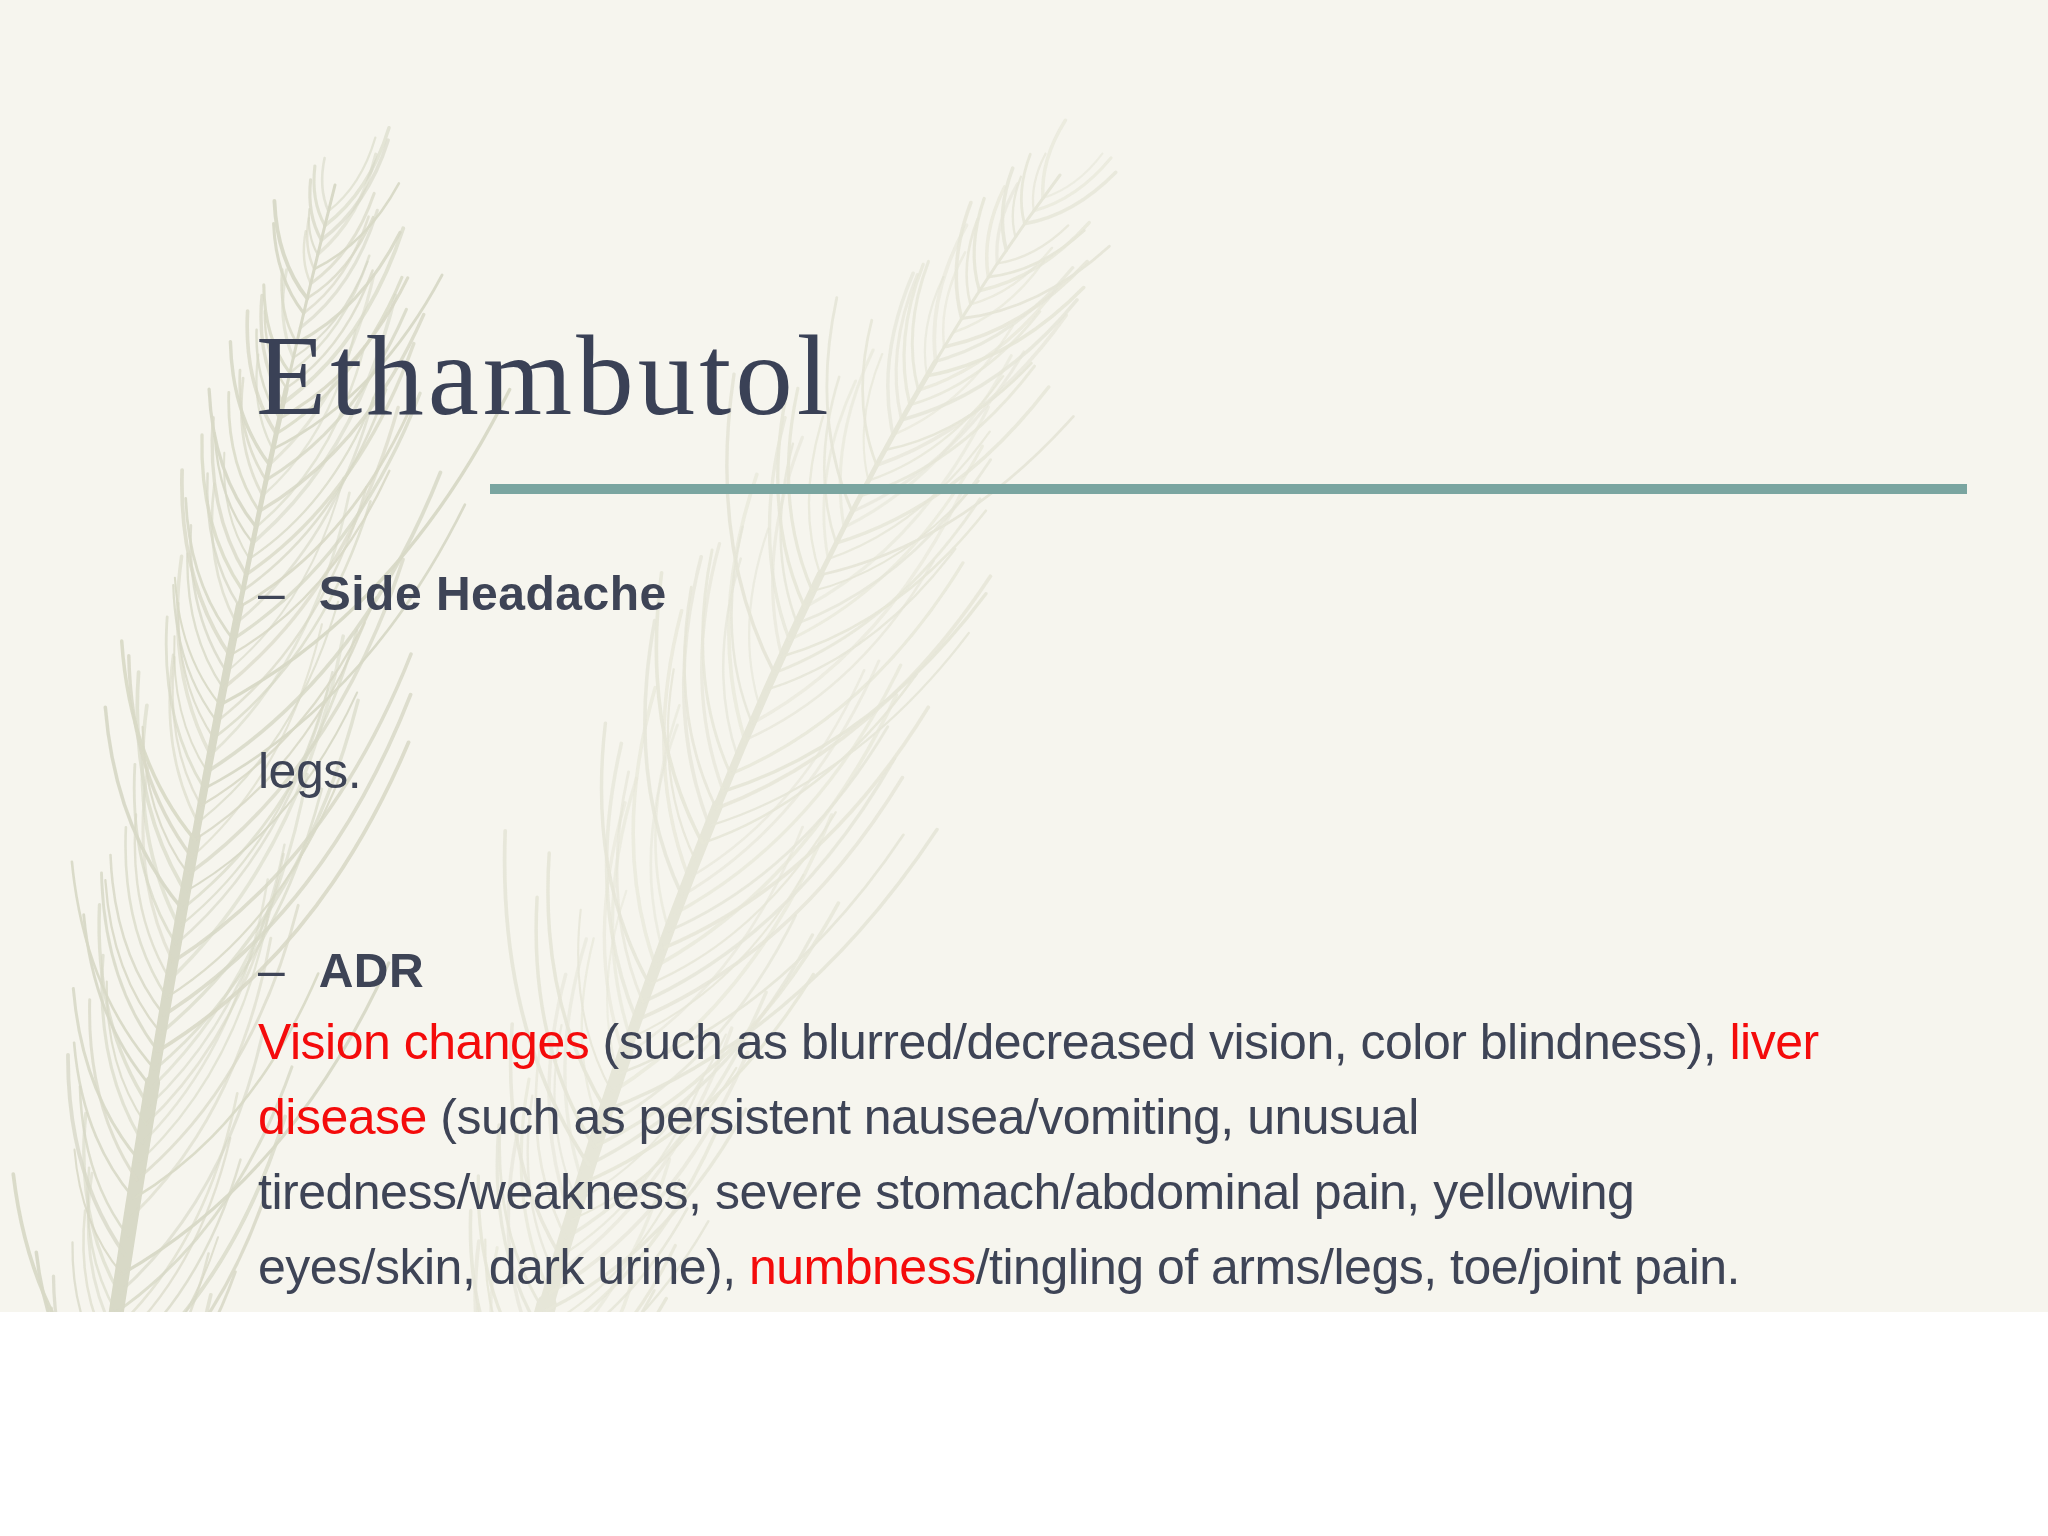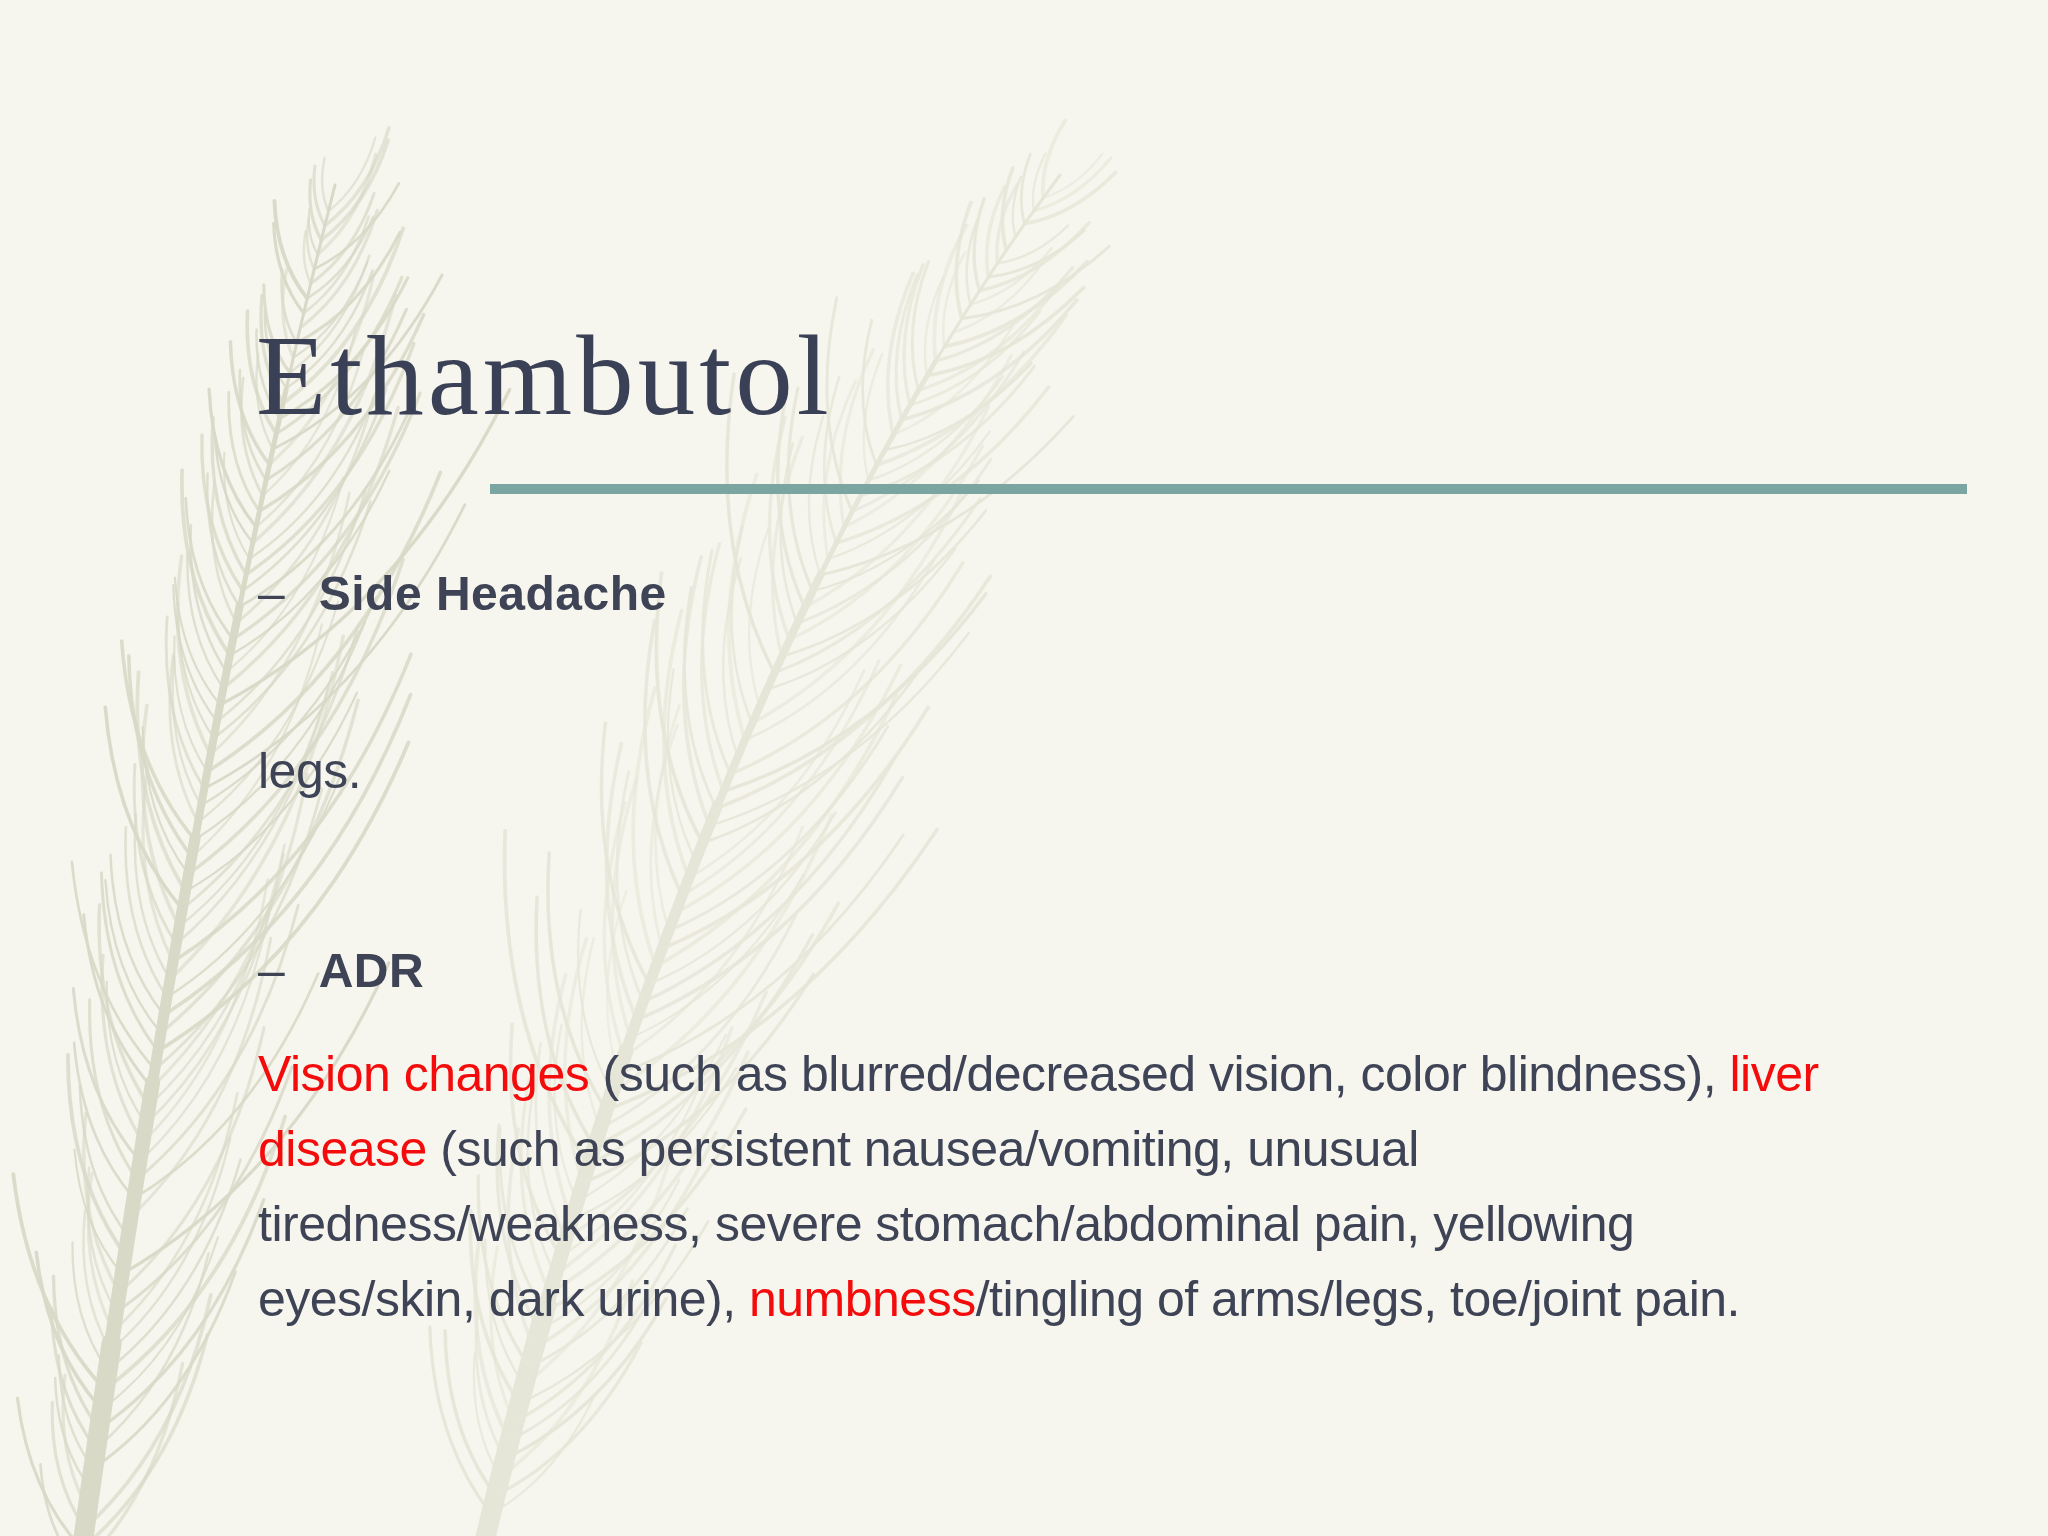--- a/index.html
+++ b/index.html
@@ -5,21 +5,21 @@
   :root{
     --bg:#f6f5ee;
     --ink:#3e4456;
     --title-ink:#3a4156;
     --accent:#7aa5a0;
     --red:#f40b0b;
   }
   *{margin:0;padding:0;box-sizing:border-box;}
   html,body{width:2048px;height:1536px;background:#fff;}
   .slide{
-    position:relative;width:2048px;height:1536px;overflow:hidden;
+    position:relative;width:2048px;height:1312px;overflow:hidden;
     background:var(--bg);
     font-family:"Liberation Sans", sans-serif;
     color:var(--ink);
   }
   .watermark{position:absolute;left:0;top:0;width:2048px;height:1536px;}
   .title{
     position:absolute;left:256px;top:318px;
     font-family:"Liberation Serif", serif;font-weight:400;
     font-size:115px;line-height:1;letter-spacing:4px;
     color:var(--title-ink);
@@ -36,21 +36,21 @@
   .bullet .marker{font-weight:400;margin-right:34px;}
   .bullet .blabel{font-weight:700;letter-spacing:0.5px;}
   .bullet-1{top:570px;}
   .bullet-2{top:947px;}
   .para{
     position:absolute;left:258px;
     font-size:50px;line-height:75px;letter-spacing:-0.5px;
     white-space:nowrap;color:var(--ink);
   }
   .para-1{top:659px;}
-  .para-2{top:1037px;}
+  .para-2{top:1005px;}
   .seg-red{color:var(--red);}
 </style>
 </head>
 <body>
 
 <div class="slide">
 
   <svg id="feather-svg" class="watermark" viewBox="0 0 2048 1536" xmlns="http://www.w3.org/2000/svg">
       <g stroke="#e3e3d4" fill="none" stroke-linecap="round" opacity="0.85">
         <path d="M480.0 1560.0 L495.4 1496.2 L511.7 1432.2 L528.7 1368.2 L546.6 1304.3" stroke-width="20"></path>

